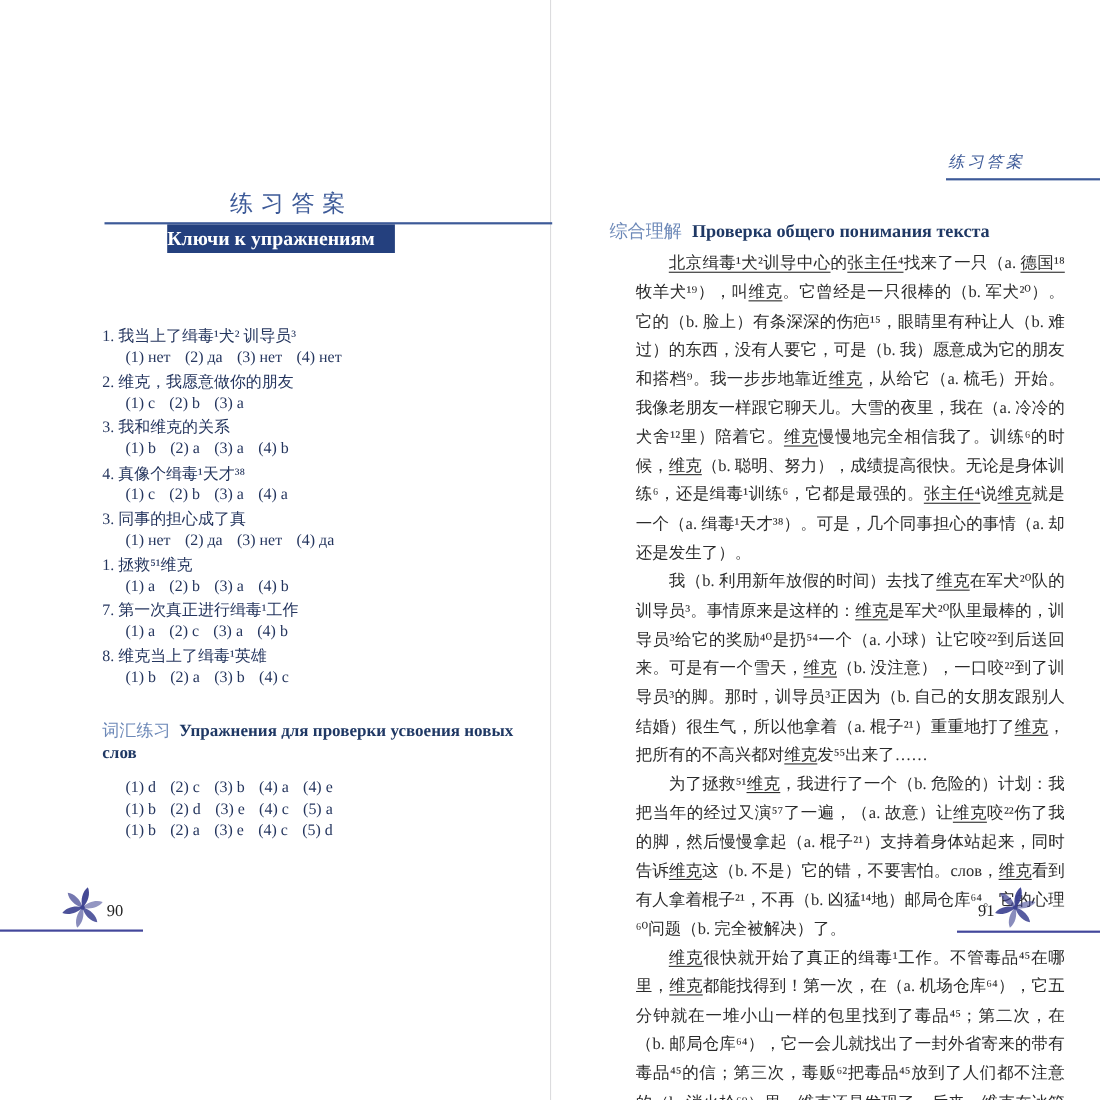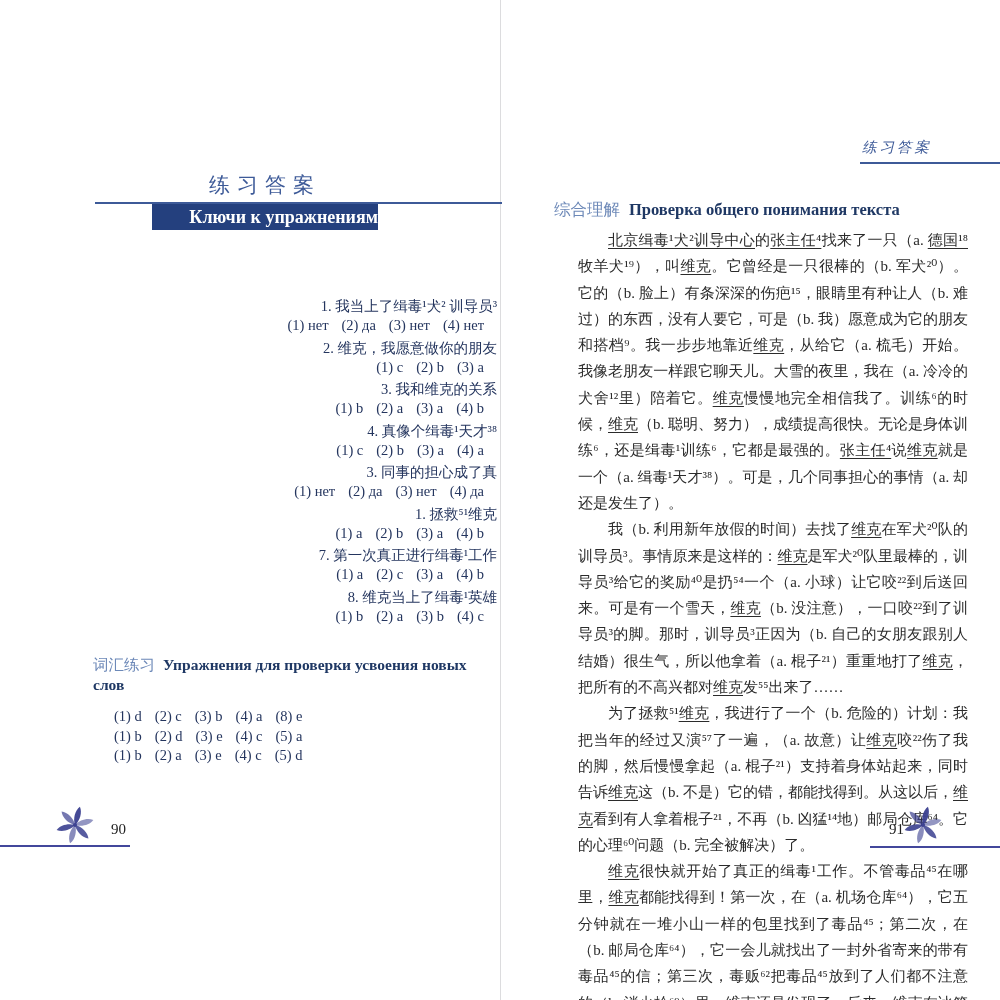--- a/index.html
+++ b/index.html
@@ -8,24 +8,24 @@
     font-family:"Liberation Serif","DejaVu Serif",serif;
     color:#24355e;overflow:hidden;
   }
   .abs{position:absolute;}
   
   #gutter{left:500px;top:0;width:1px;height:1000px;background:#dcdcde;}
   
   #left-title{left:95px;top:171px;width:340px;text-align:center;
     font-size:21px;letter-spacing:7px;color:#3d5a98;}
   #left-rule{left:95px;top:202px;width:407px;height:2px;background:#3d5a98;}
-  #keys-box{left:152px;top:204px;width:226px;height:26px;background:#24407e;
-    color:#ffffff;font-weight:bold;font-size:18px;text-align:right;line-height:26px;}
+  #keys-box{left:152px;top:204px;width:207px;height:26px;background:#24407e;
+    color:#ffffff;font-weight:bold;font-size:18px;text-align:left;line-height:26px;}
   
-  #exercise-list{left:93px;top:297px;width:404px;text-align:right;}
+  #exercise-list{left:93px;top:297px;width:404px;}
   .ex-item{margin-bottom:3.5px;}
   .ex-title{font-size:14.5px;line-height:19px;color:#24355e;}
   .ex-answers{font-size:14.5px;line-height:19px;padding-left:21px;color:#24355e;}
   .ans{display:inline-block;margin-right:13px;}
   
   #vocab{left:93px;top:655px;width:407px;}
   #vocab-heading{font-size:15.5px;line-height:20px;}
   .zh-label{color:#6d89b8;}
   .ru-label{color:#1f3864;font-weight:bold;margin-left:8px;}
   #vocab-rows{margin-top:12px;padding-left:21px;}
@@ -37,21 +37,21 @@
   #section-heading{left:554px;top:199px;font-size:16.5px;line-height:22px;}
   #section-heading .ru-label{margin-left:9px;}
   #body-text{left:578px;top:227px;width:390px;font-size:15px;line-height:26.3px;
     text-align:justify;color:#2b2b2b;}
   #body-text p{margin:0;text-indent:2em;}
   #body-text .u{text-decoration:underline;text-underline-offset:3px;}
   
   #footer-left-rule{left:0;top:845px;width:130px;height:2px;background:#43479b;}
   #footer-right-rule{left:870px;top:846px;width:130px;height:2px;background:#43479b;}
   .page-num{font-size:15px;color:#222222;}
-  #page-num-left{left:111px;top:821px;}
+  #page-num-left{left:97px;top:821px;}
   #page-num-right{left:889px;top:821px;}
   .flower{width:38px;height:42px;}
   #flower-left{left:56px;top:804px;}
   #flower-right{left:904px;top:804px;}
 </style>
 </head>
 <body>
 
 <div id="gutter" class="abs"></div>
 
@@ -92,37 +92,37 @@
       <div class="ex-title">8. 维克当上了缉毒¹英雄</div>
       <div class="ex-answers"><span class="ans">(1) b</span><span class="ans">(2) a</span><span class="ans">(3) b</span><span class="ans">(4) c</span></div>
     </div>
   </div>
 
 <div id="vocab" class="abs">
   <div id="vocab-heading">
     <span class="zh-label">词汇练习</span><span class="ru-label">Упражнения для проверки усвоения новых слов</span>
   </div>
   <div id="vocab-rows">
-      <div class="vocab-row"><span class="ans">(1) d</span><span class="ans">(2) c</span><span class="ans">(3) b</span><span class="ans">(4) a</span><span class="ans">(8) e</span></div>
+      <div class="vocab-row"><span class="ans">(1) d</span><span class="ans">(2) c</span><span class="ans">(3) b</span><span class="ans">(4) a</span><span class="ans">(4) e</span></div>
       <div class="vocab-row"><span class="ans">(1) b</span><span class="ans">(2) d</span><span class="ans">(3) e</span><span class="ans">(4) c</span><span class="ans">(5) a</span></div>
       <div class="vocab-row"><span class="ans">(1) b</span><span class="ans">(2) a</span><span class="ans">(3) e</span><span class="ans">(4) c</span><span class="ans">(5) d</span></div>
     </div>
 </div>
 
 <div id="running-header" class="abs">练习答案</div>
 <div id="header-rule" class="abs"></div>
 
 <div id="section-heading" class="abs">
   <span class="zh-label">综合理解</span><span class="ru-label">Проверка общего понимания текста</span>
 </div>
 
 <div id="body-text" class="abs">
     <p><span class="u">北京缉毒¹犬²训导中心</span><span>的</span><span class="u">张主任⁴</span><span>找来了一只（a. </span><span class="u">德国¹⁸</span><span>牧羊犬¹⁹），叫</span><span class="u">维克</span><span>。它曾经是一只很棒的（b. 军犬²⁰）。它的（b. 脸上）有条深深的伤疤¹⁵，眼睛里有种让人（b. 难过）的东西，没有人要它，可是（b. 我）愿意成为它的朋友和搭档⁹。我一步步地靠近</span><span class="u">维克</span><span>，从给它（a. 梳毛）开始。我像老朋友一样跟它聊天儿。大雪的夜里，我在（a. 冷冷的犬舍¹²里）陪着它。</span><span class="u">维克</span><span>慢慢地完全相信我了。训练⁶的时候，</span><span class="u">维克</span><span>（b. 聪明、努力），成绩提高很快。无论是身体训练⁶，还是缉毒¹训练⁶，它都是最强的。</span><span class="u">张主任⁴</span><span>说</span><span class="u">维克</span><span>就是一个（a. 缉毒¹天才³⁸）。可是，几个同事担心的事情（a. 却还是发生了）。</span></p>
     <p><span>我（b. 利用新年放假的时间）去找了</span><span class="u">维克</span><span>在军犬²⁰队的训导员³。事情原来是这样的：</span><span class="u">维克</span><span>是军犬²⁰队里最棒的，训导员³给它的奖励⁴⁰是扔⁵⁴一个（a. 小球）让它咬²²到后送回来。可是有一个雪天，</span><span class="u">维克</span><span>（b. 没注意），一口咬²²到了训导员³的脚。那时，训导员³正因为（b. 自己的女朋友跟别人结婚）很生气，所以他拿着（a. 棍子²¹）重重地打了</span><span class="u">维克</span><span>，把所有的不高兴都对</span><span class="u">维克</span><span>发⁵⁵出来了……</span></p>
-    <p><span>为了拯救⁵¹</span><span class="u">维克</span><span>，我进行了一个（b. 危险的）计划：我把当年的经过又演⁵⁷了一遍，（a. 故意）让</span><span class="u">维克</span><span>咬²²伤了我的脚，然后慢慢拿起（a. 棍子²¹）支持着身体站起来，同时告诉</span><span class="u">维克</span><span>这（b. 不是）它的错，都能找得到。从这以后，</span><span class="u">维克</span><span>看到有人拿着棍子²¹，不再（b. 凶猛¹⁴地）邮局仓库⁶⁴。它的心理⁶⁰问题（b. 完全被解决）了。</span></p>
+    <p><span>为了拯救⁵¹</span><span class="u">维克</span><span>，我进行了一个（b. 危险的）计划：我把当年的经过又演⁵⁷了一遍，（a. 故意）让</span><span class="u">维克</span><span>咬²²伤了我的脚，然后慢慢拿起（a. 棍子²¹）支持着身体站起来，同时告诉</span><span class="u">维克</span><span>这（b. 不是）它的错，不要害怕。слов，</span><span class="u">维克</span><span>看到有人拿着棍子²¹，不再（b. 凶猛¹⁴地）邮局仓库⁶⁴。它的心理⁶⁰问题（b. 完全被解决）了。</span></p>
     <p><span class="u">维克</span><span>很快就开始了真正的缉毒¹工作。不管毒品⁴⁵在哪里，</span><span class="u">维克</span><span>都能找得到！第一次，在（a. 机场仓库⁶⁴），它五分钟就在一堆小山一样的包里找到了毒品⁴⁵；第二次，在（b. 邮局仓库⁶⁴），它一会儿就找出了一封外省寄来的带有毒品⁴⁵的信；第三次，毒贩⁶²把毒品⁴⁵放到了人们都不注意的（b. 消火栓⁶⁹）里，</span><span class="u">维克</span><span>还是发现了。后来，</span><span class="u">维克</span><span>在冰箱一样冷的（a. 飞机货舱⁷⁵）里待了四个小时，又</span></p>
   </div>
 
 <div id="footer-left-rule" class="abs"></div>
 <svg id="flower-left" class="abs flower" viewBox="0 0 40 44">
   <g transform="translate(20,22)">
     <g fill="#3a3f8f">
       <path d="M0,0 C4,-6 4,-15 0,-20 C-4,-15 -4,-6 0,0" opacity="0.95" transform="rotate(15)"></path>
       <path d="M0,0 C4,-6 4,-15 0,-20 C-4,-15 -4,-6 0,0" opacity="0.55" transform="rotate(75)"></path>
       <path d="M0,0 C4,-6 4,-15 0,-20 C-4,-15 -4,-6 0,0" opacity="0.85" transform="rotate(135)"></path>

